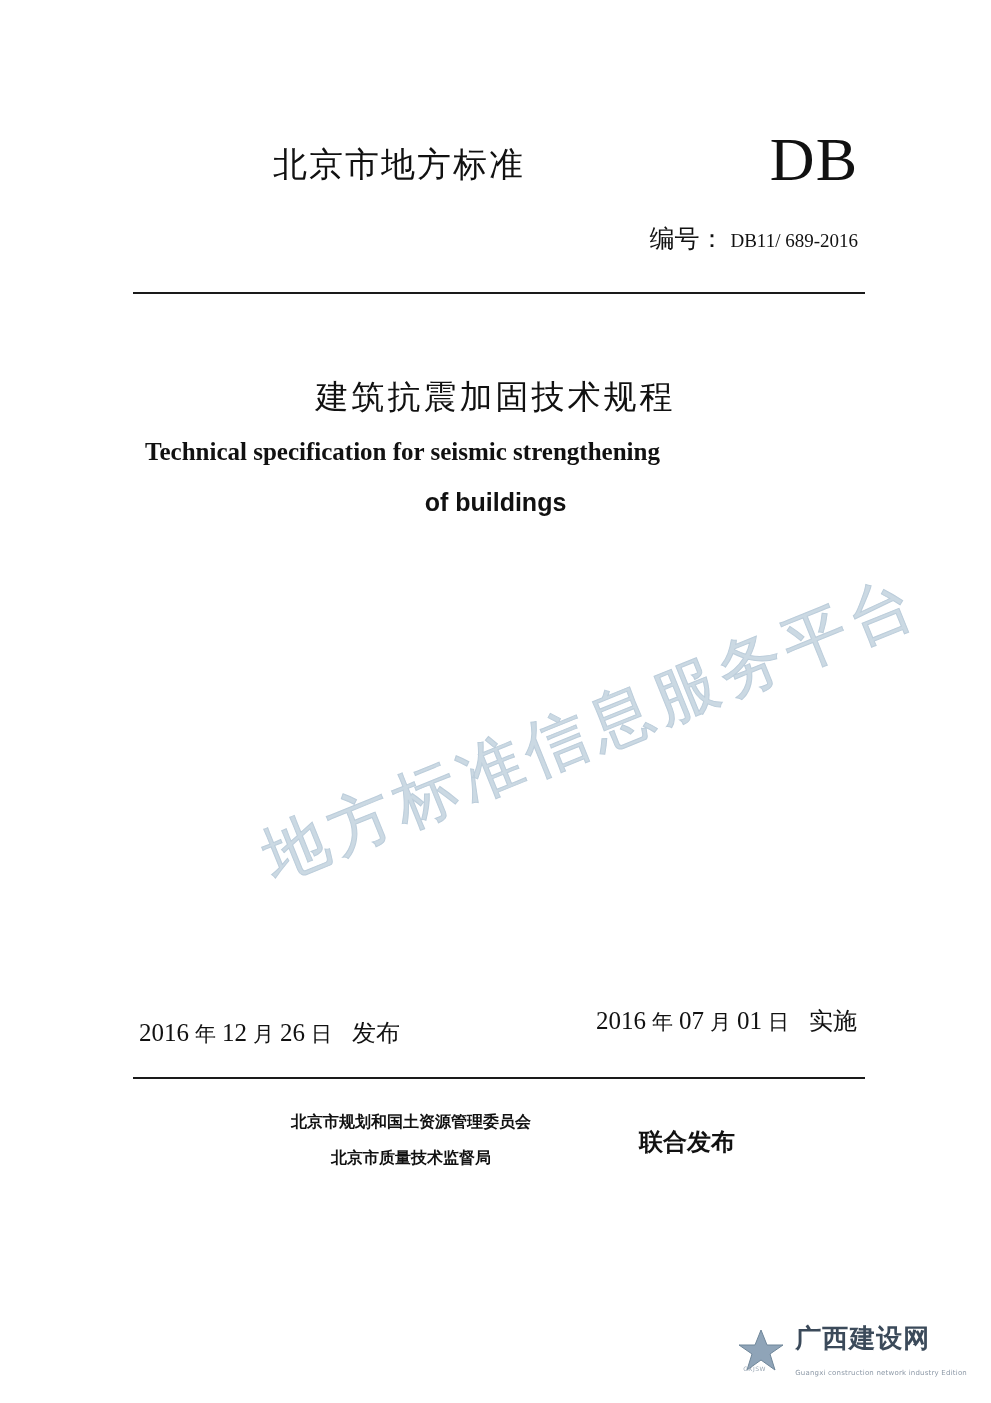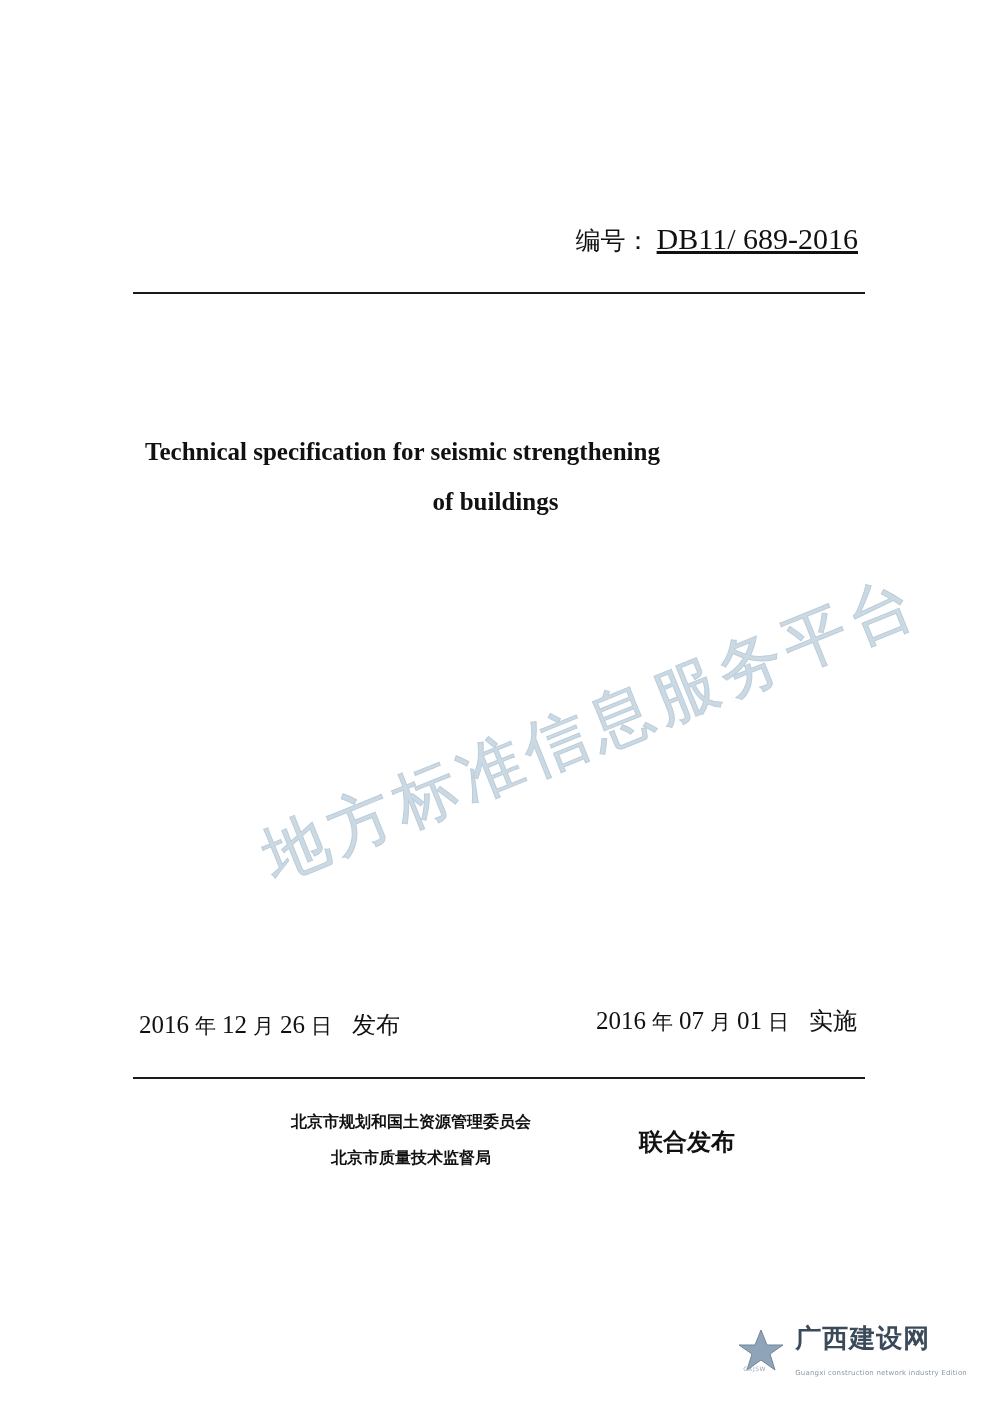--- a/index.html
+++ b/index.html
@@ -56,22 +56,21 @@
     top: 222px;
     width: 725px;
     text-align: right;
     font-size: 25px;
     font-family: "DejaVu Sans", sans-serif;
     color: #111;
     white-space: nowrap;
   }
   .std-number .num {
     font-family: "Liberation Serif", serif;
-    font-size: 30px;
-    text-decoration: underline;
+    font-size: 19px;
   }
 
   .rule-top {
     position: absolute;
     left: 133px;
     top: 292px;
     width: 732px;
     height: 2px;
     background: #1a1a1a;
   }
@@ -106,40 +105,40 @@
     font-weight: bold;
     font-size: 25px;
     color: #111;
   }
   .title-en-2 {
     position: absolute;
     left: 0;
     top: 488px;
     width: 991px;
     text-align: center;
-    font-family: Liberation Serif, serif;
+    font-family: Liberation Sans, sans-serif;
     font-weight: bold;
     font-size: 25px;
     color: #111;
   }
 
   
   .dates {
     position: absolute;
     left: 133px;
     top: 1005px;
     width: 732px;
     height: 36px;
     font-size: 25px;
     color: #111;
   }
   .date-left {
     position: absolute;
     left: 6px;
-    top: 4px;
+    top: 12px;
     white-space: nowrap;
   }
   .date-right {
     position: absolute;
     right: 8px;
     top: 0;
     white-space: nowrap;
   }
   .cjk {
     font-family: "DejaVu Sans", sans-serif;
@@ -254,27 +253,32 @@
     font-size: 6px;
     color: #9aa7b4;
     letter-spacing: 0.5px;
   }
 </style>
 </head>
 <body>
 
 <div class="page">
 
+  <div class="header-row">
+    <div class="std-kind">北京市地方标准</div>
+    <div class="db-mark">DB</div>
+  </div>
 
   <div class="std-number">
     <span>编号：</span><span class="sp-s"></span><span class="num">DB11/ 689-2016</span>
   </div>
 
   <div class="rule-top"></div>
 
+  <div class="title-cn">建筑抗震加固技术规程</div>
   <div class="title-en">Technical specification for seismic strengthening</div>
   <div class="title-en-2">of buildings</div>
 
   <div class="watermark">
     <span>地方标准信息服务平台</span>
   </div>
 
   <div class="dates">
     <div class="date-left">
       <span>2016</span><span class="sp-s"></span><span class="cjk">年</span><span class="sp-s"></span><span>12</span><span class="sp-s"></span><span class="cjk">月</span><span class="sp-s"></span><span>26</span><span class="sp-s"></span><span class="cjk">日</span><span class="sp-m"></span><span class="cjk-big">发布</span>

